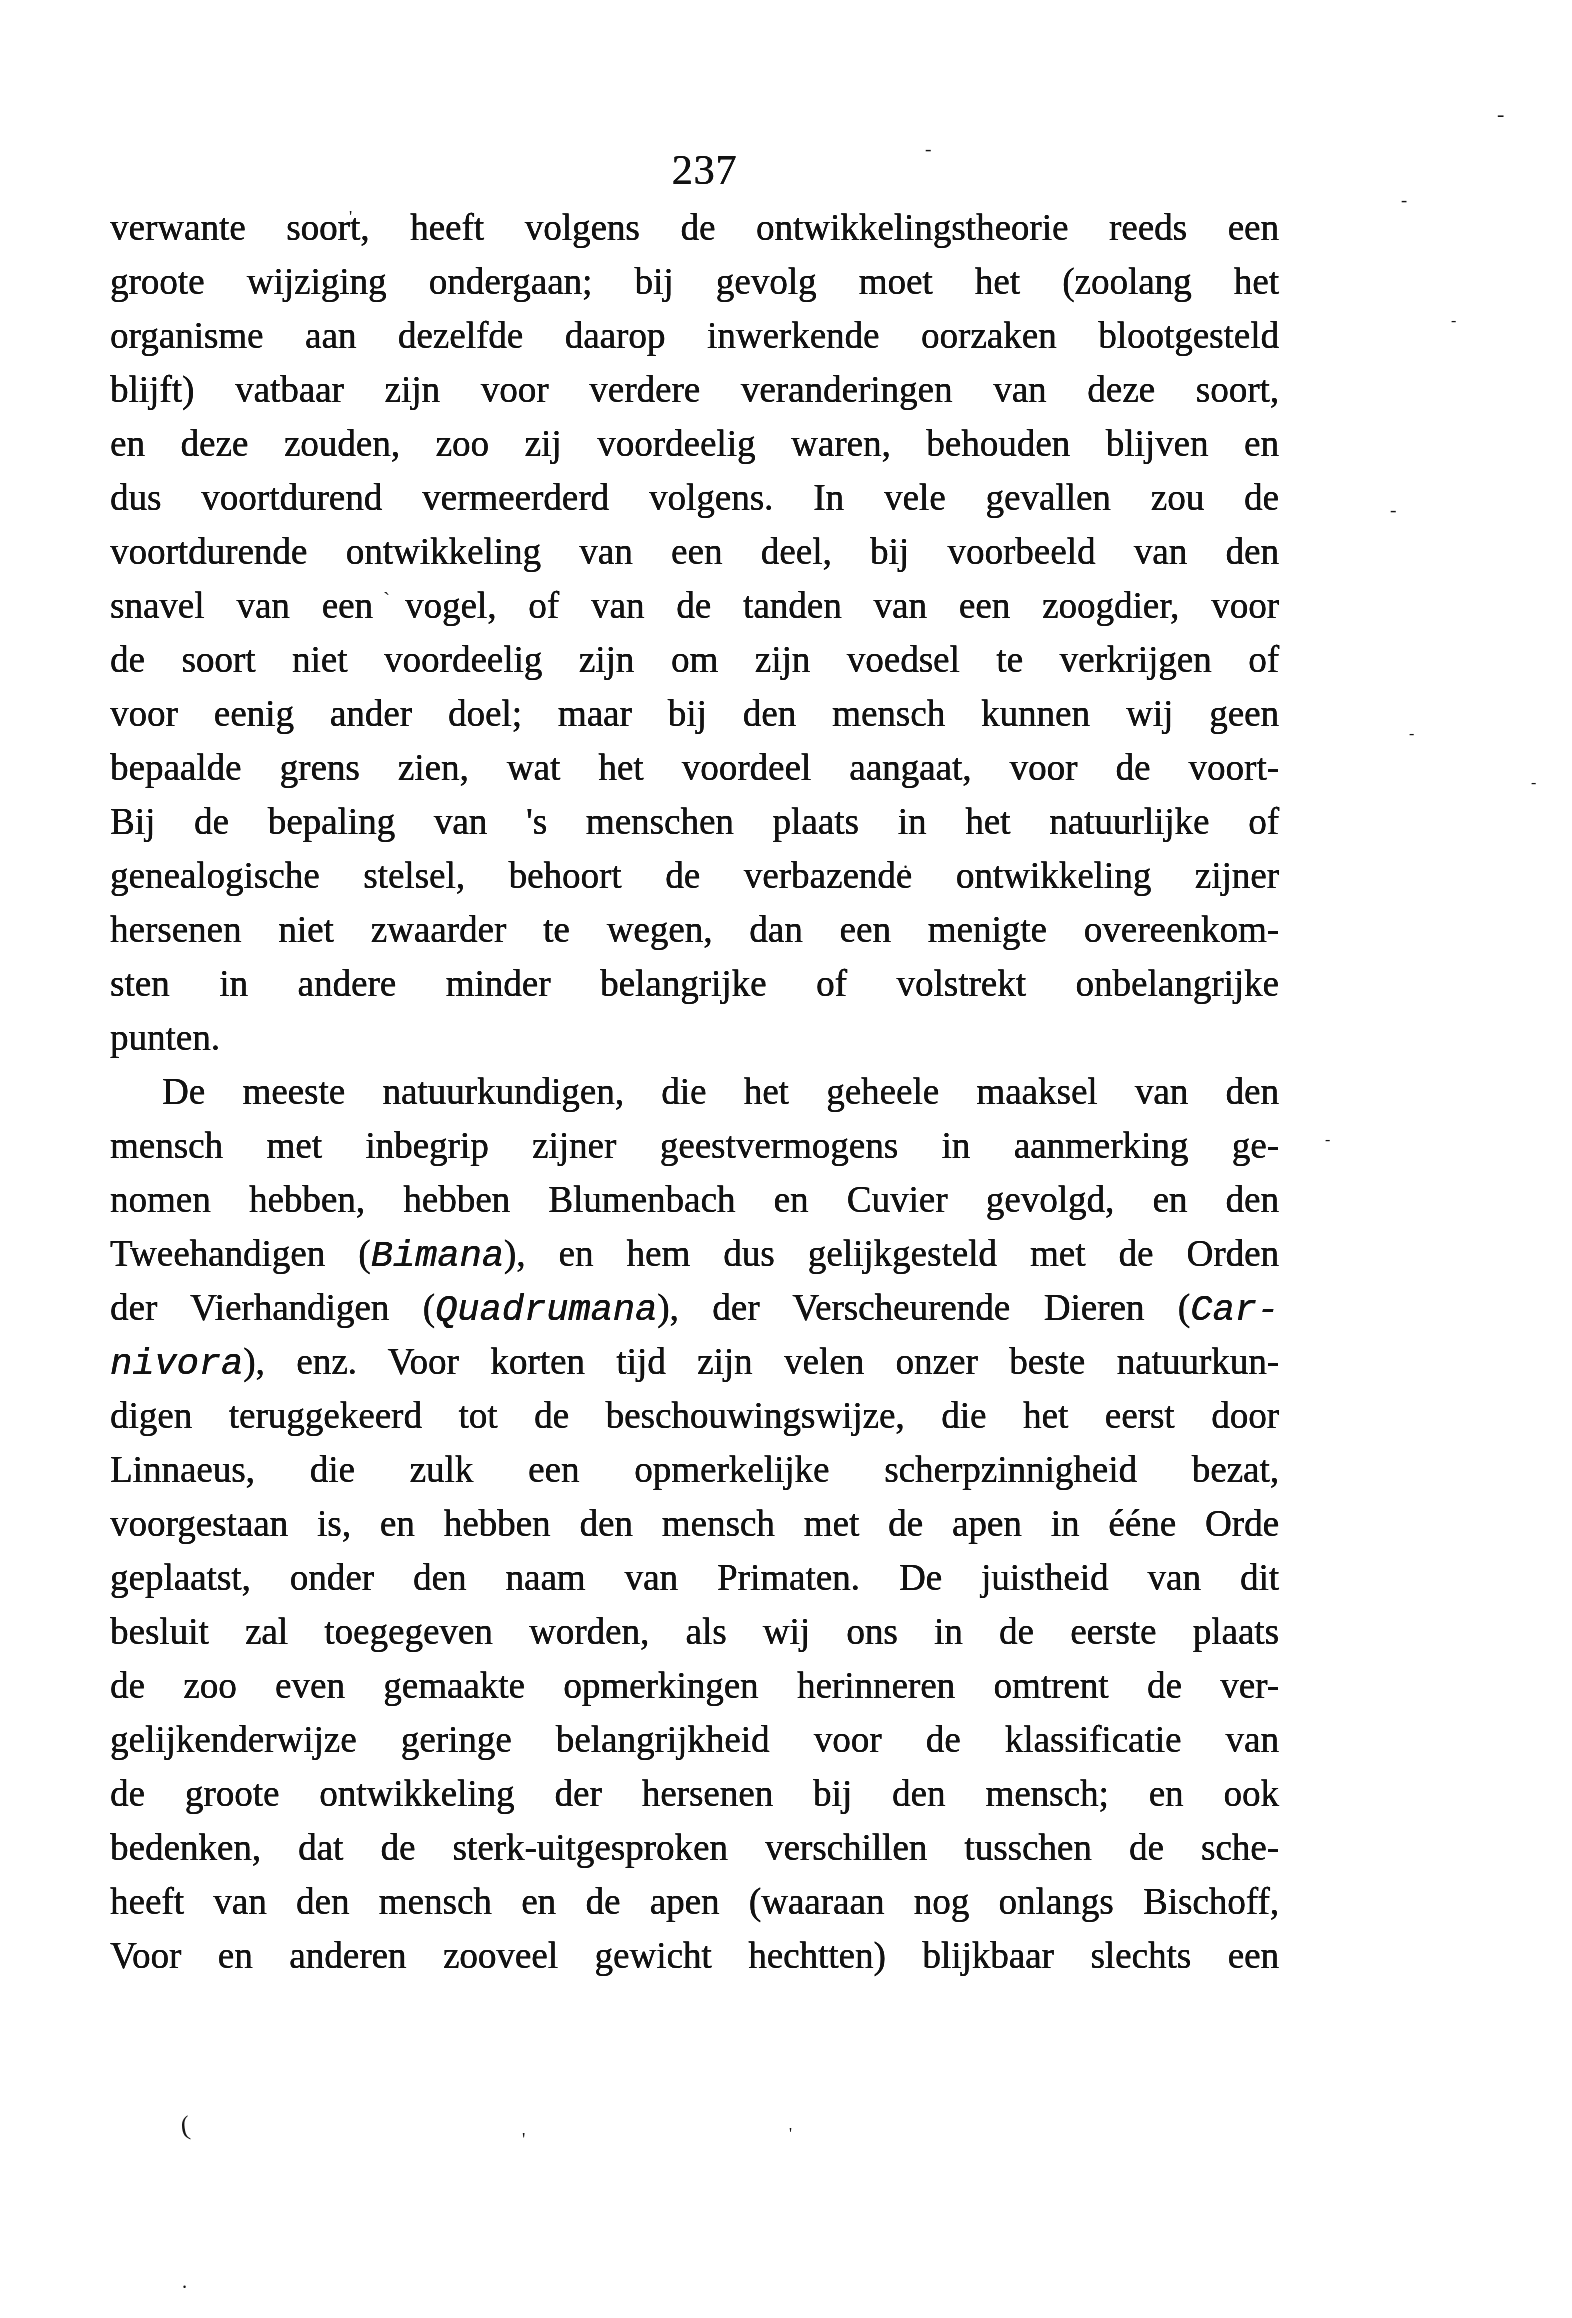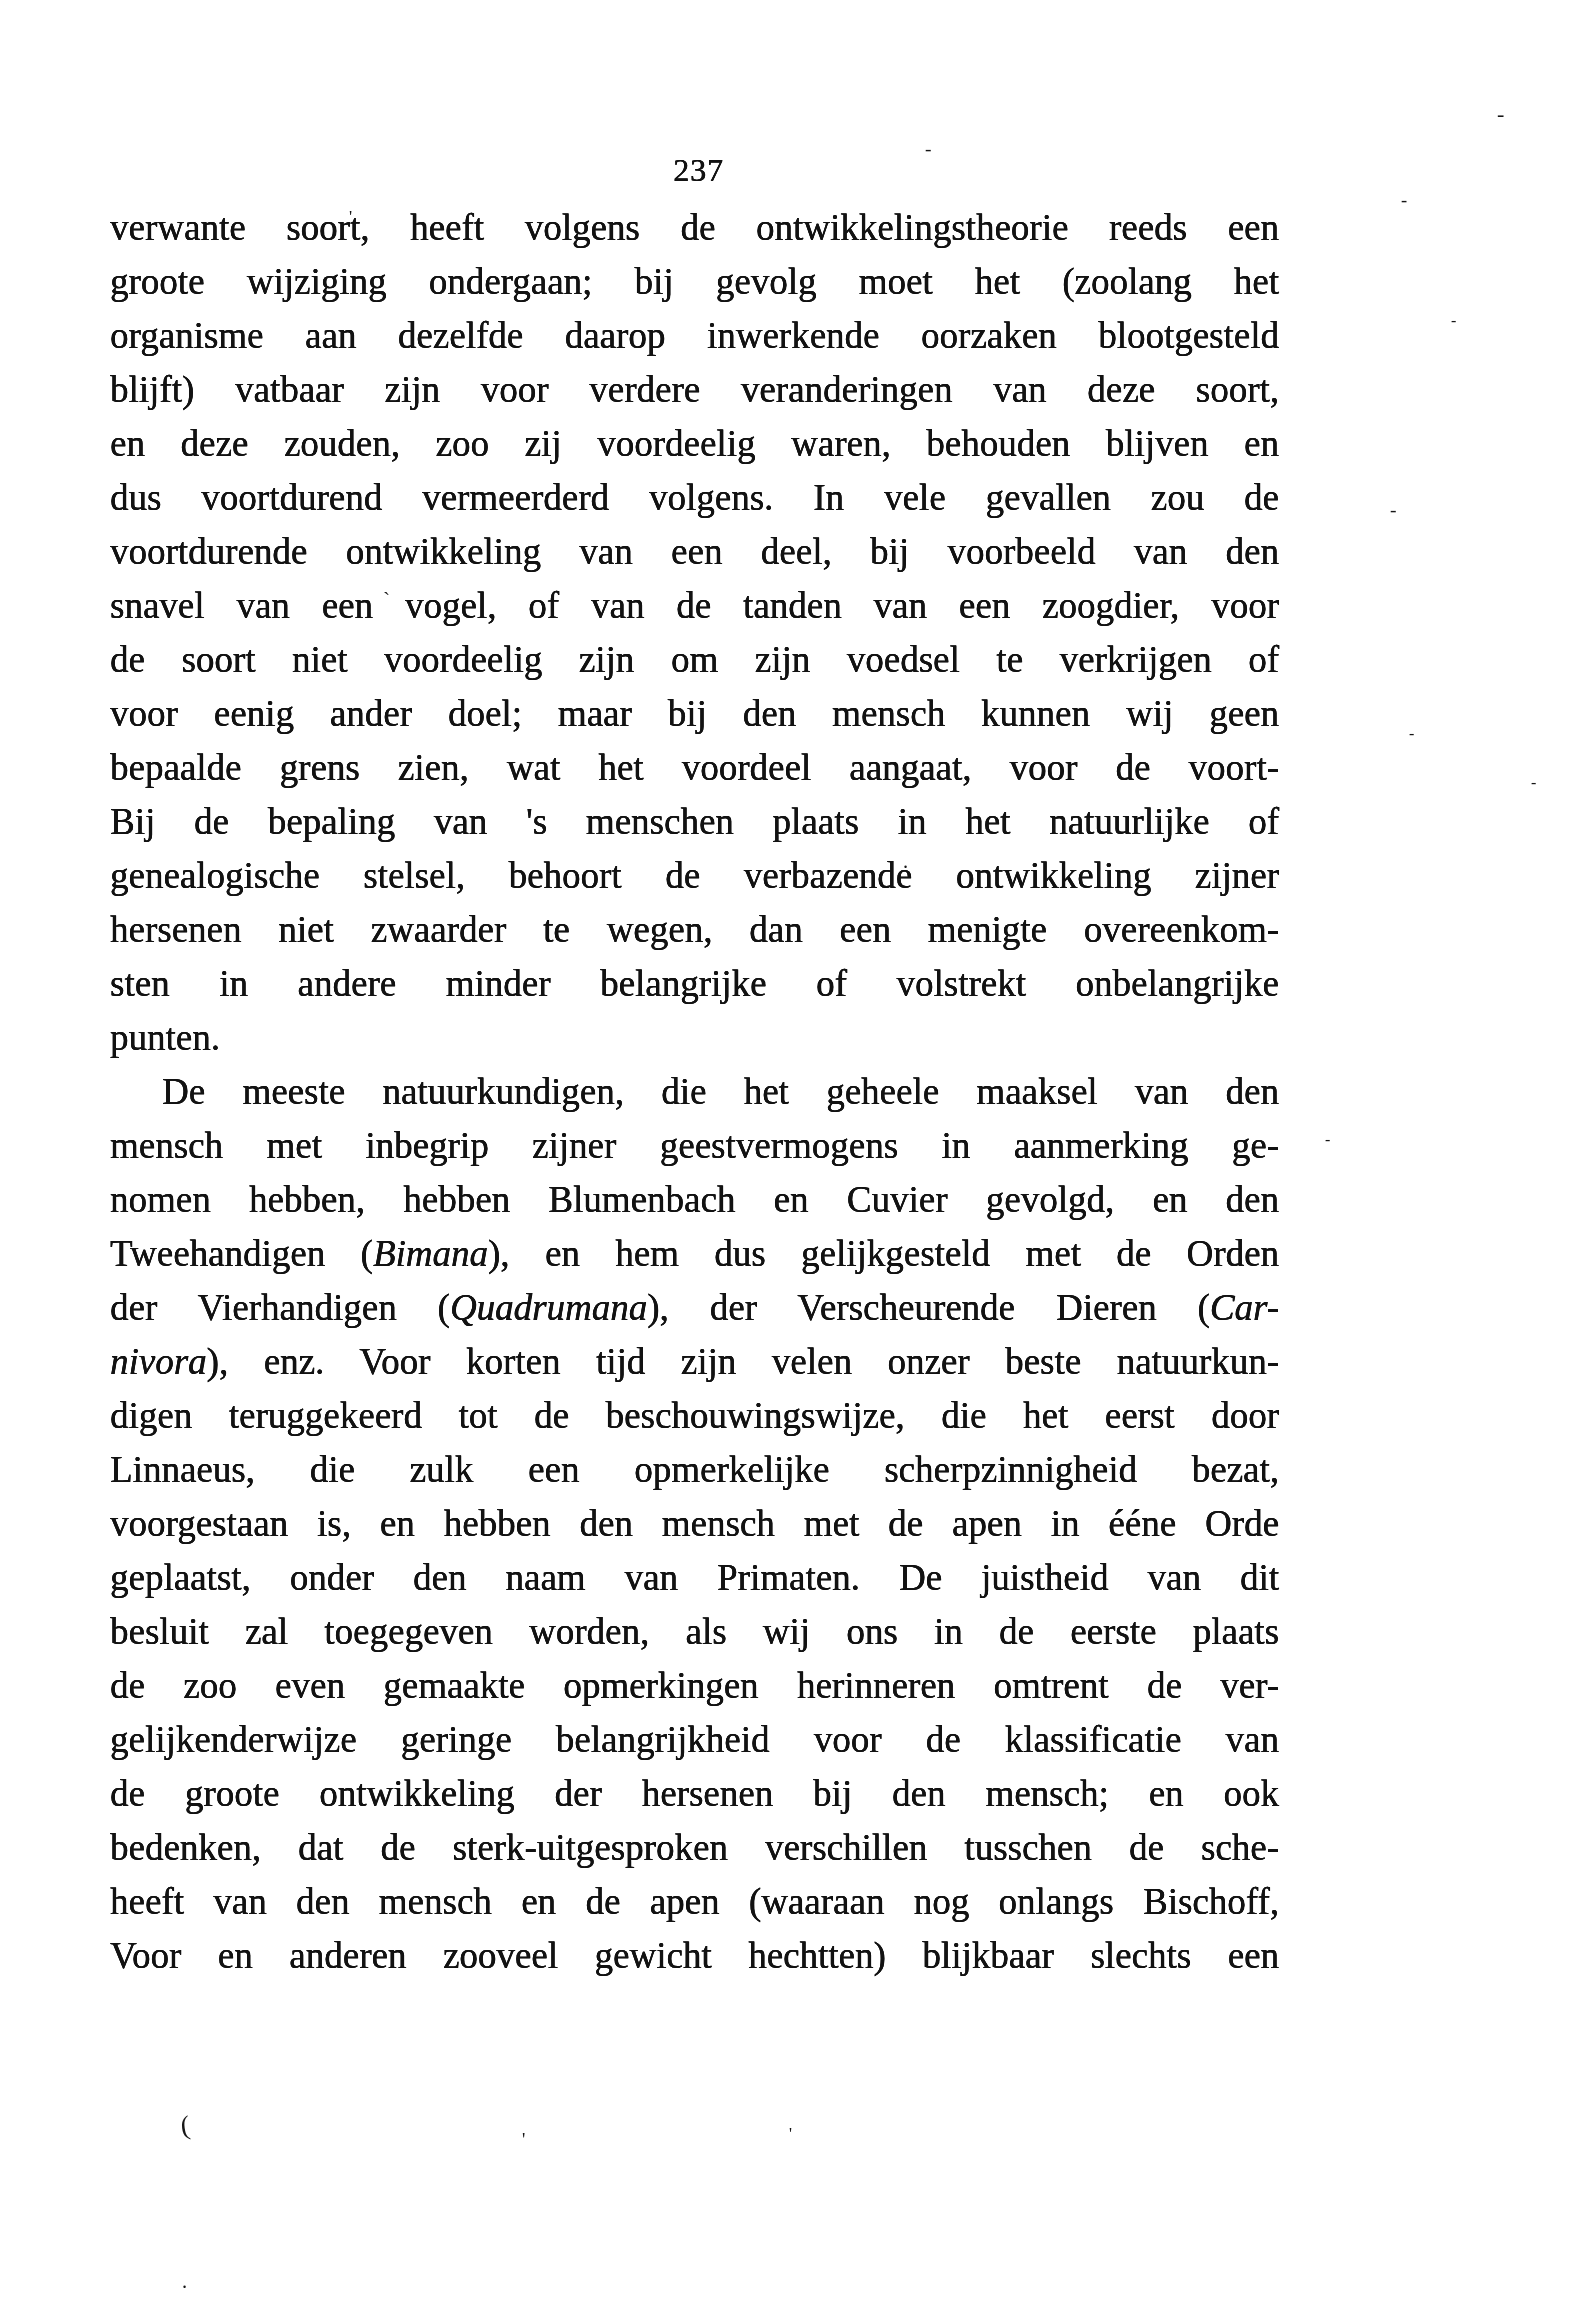--- a/index.html
+++ b/index.html
@@ -6,41 +6,41 @@
   .page{
     position:relative;
     width:1572px;height:2406px;
     background:#ffffff;
     font-family:"Liberation Serif", serif;
     color:#121212;
     overflow:hidden;
   }
   .page-number{
     position:absolute;
-    top:148px;left:114px;width:1169px;
+    top:148px;left:120px;width:1169px;
     text-align:center;
-    font-size:32px;line-height:45px;
+    font-size:42px;line-height:45px;
     letter-spacing:0.9px;
     text-shadow:0.4px 0 0 currentColor, 0 0.3px 0 currentColor;
   }
   .text-block{
     position:absolute;
     top:201px;left:110px;width:1169px;
   }
   .line{
     font-size:37px;
     line-height:54px;
     height:54px;
     text-align:justify;
     -moz-text-align-last:justify;
     text-align-last:justify;
     white-space:normal;
     text-shadow:0.3px 0 0 currentColor, 0 0.2px 0 currentColor;
   }
-  .line i{font-style:italic;}
+  .line i{font-style:italic;font-family:Liberation Mono, monospace;}
   .line.para-end{
     text-align-last:left;
     -moz-text-align-last:left;
   }
   .line.indent{text-indent:52px;}
   .speck{
     position:absolute;
     line-height:1;
     color:#161616;
     font-family:"Liberation Serif", serif;

